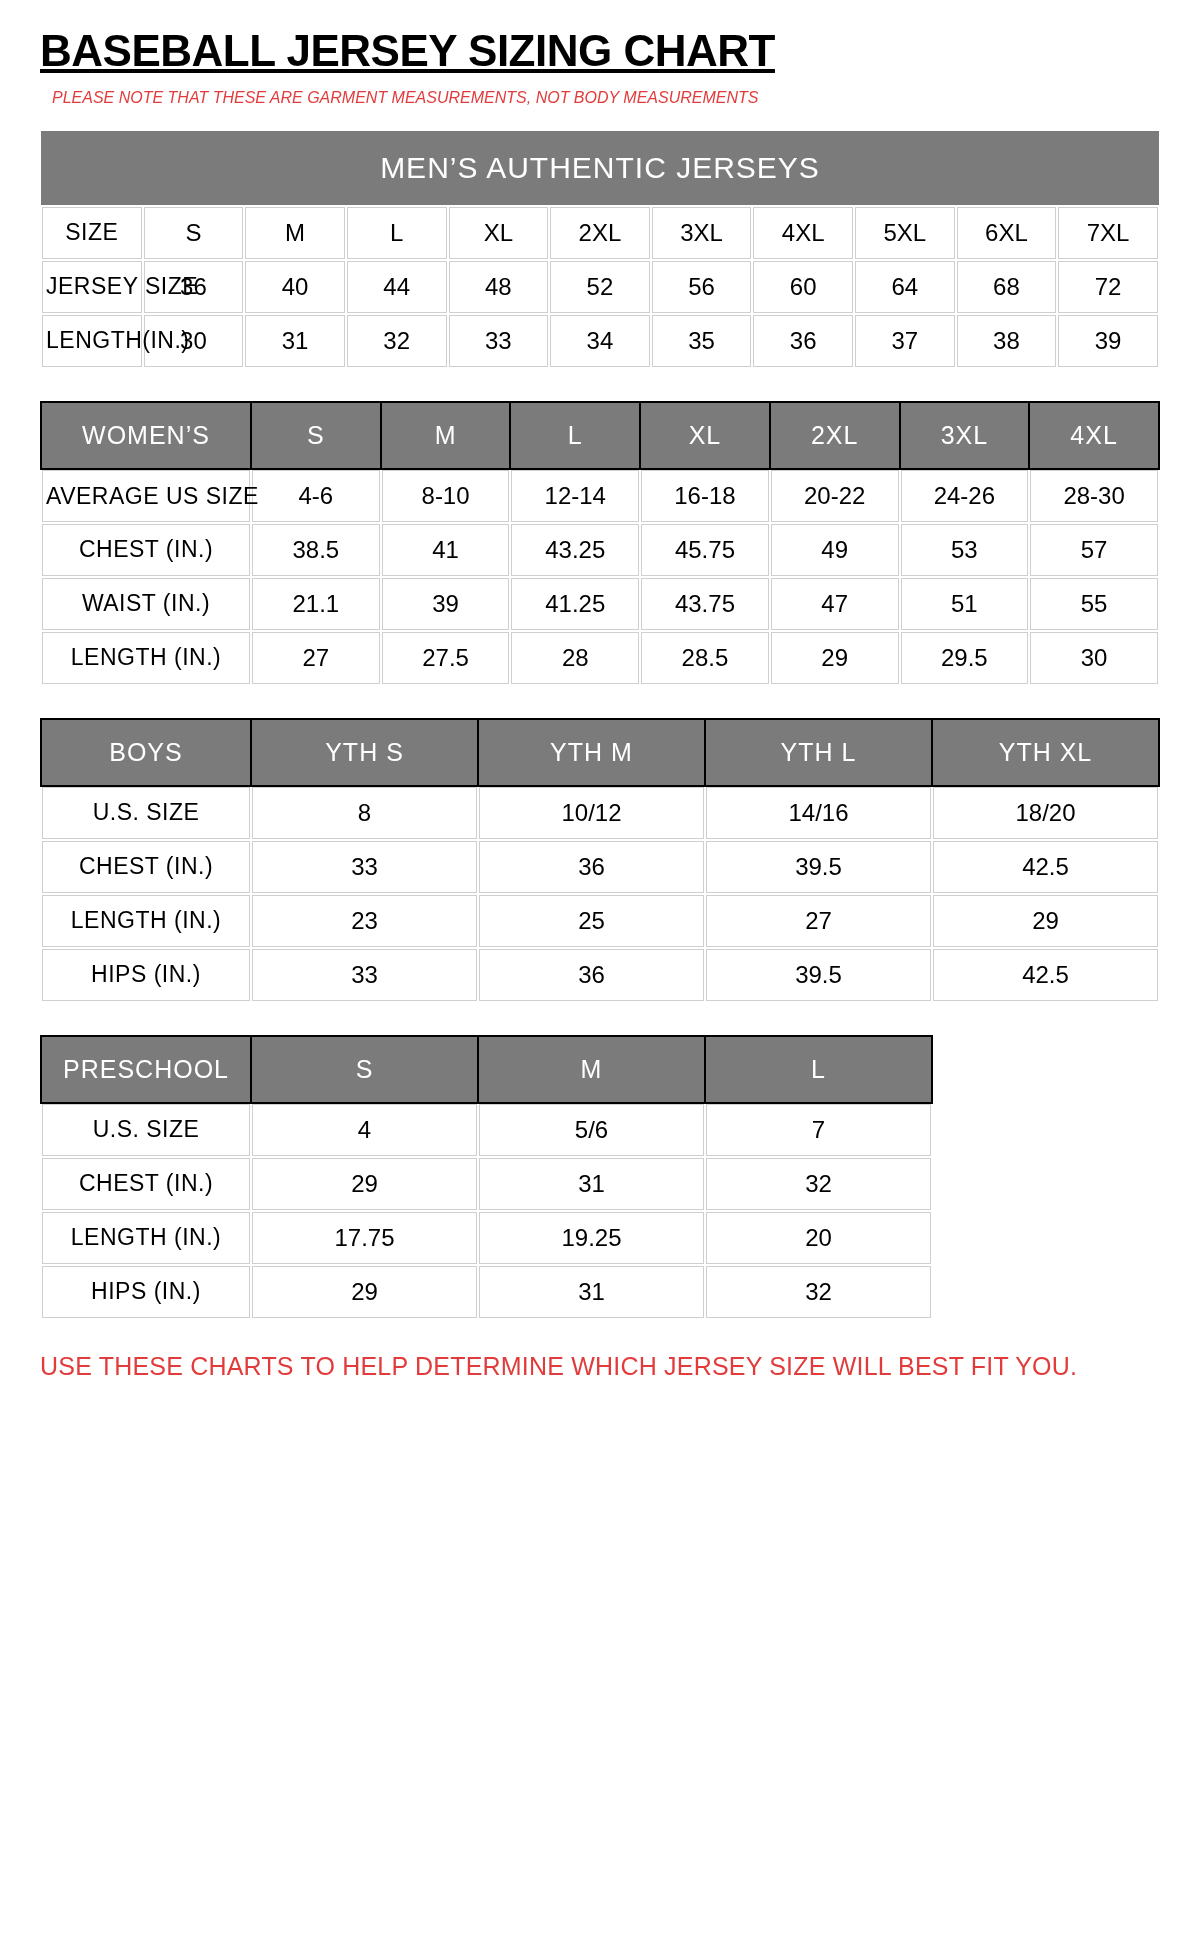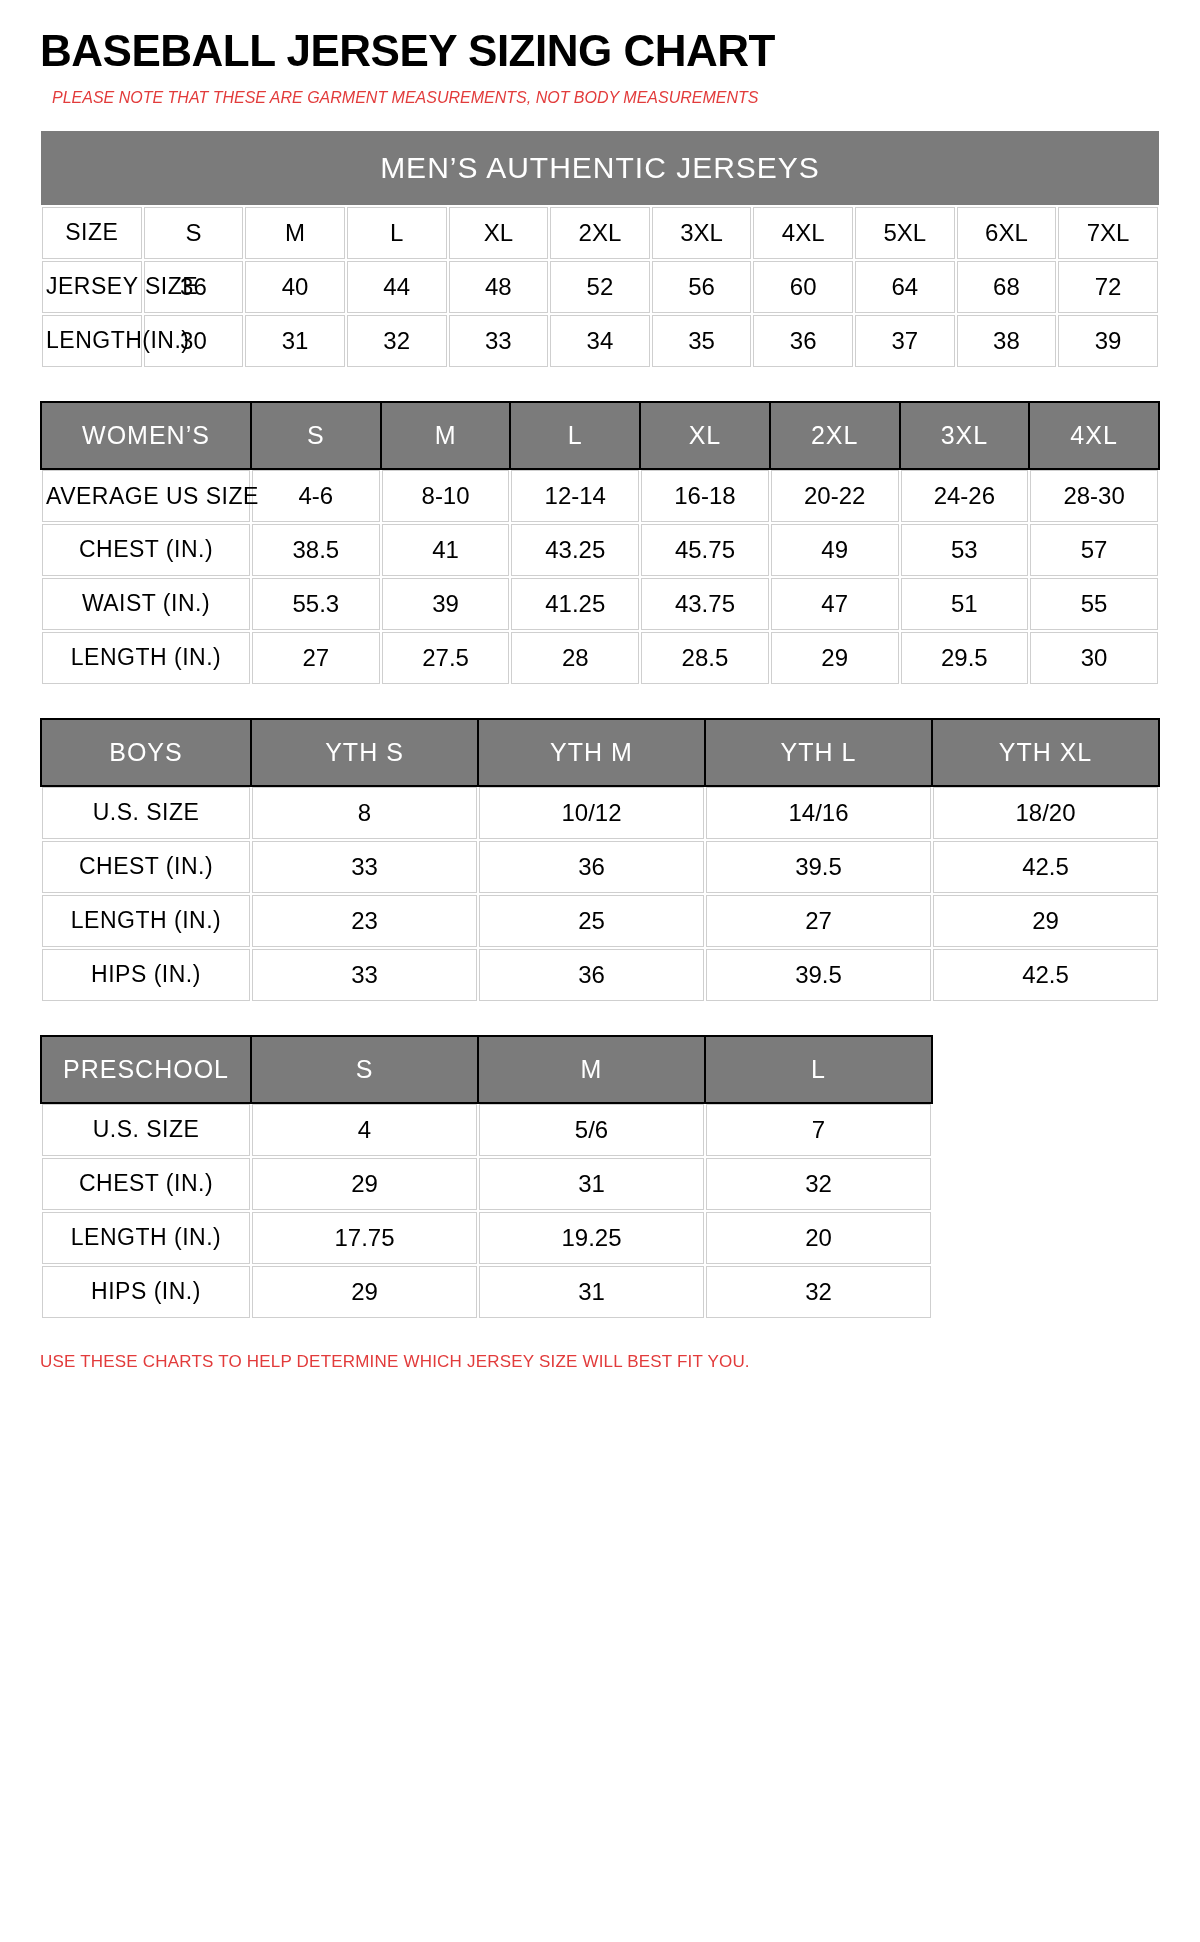--- a/index.html
+++ b/index.html
@@ -15,20 +15,21 @@
     box-sizing: border-box;
     padding: 28px 40px 18px 40px;
   }
   .page-title {
     font-size: 44px;
     font-weight: bold;
     letter-spacing: -0.5px;
     line-height: 1.05;
     margin: 0 0 14px 0;
     color: #000;
+    text-decoration: underline;
   }
   .note {
     color: #e23b3b;
     font-size: 16px;
     line-height: 1.3;
     margin: 0 0 22px 12px;
     max-width: 1090px;
     font-style: italic;
   }
   table {
@@ -80,21 +81,21 @@
   
   table.women .c-label { width: 200px; }
   
   table.boys .c-label { width: 200px; }
   
   table.pre .c-label { width: 200px; }
   table.pre .c-empty { box-shadow: none; border: none; background: #fff; }
 
   .footer-note {
     color: #e23b3b;
-    font-size: 17px;
+    font-size: 25px;
     margin-top: 8px;
     letter-spacing: 0.2px;
   }
   .two-line { line-height: 1.15; }
 </style>
 </head>
 <body>
 
 <h1 class="page-title">BASEBALL JERSEY SIZING CHART</h1>
 <p class="note">PLEASE NOTE THAT THESE ARE GARMENT MEASUREMENTS, NOT BODY MEASUREMENTS</p>
@@ -173,21 +174,21 @@
       <td class="cell">38.5</td>
       <td class="cell">41</td>
       <td class="cell">43.25</td>
       <td class="cell">45.75</td>
       <td class="cell">49</td>
       <td class="cell">53</td>
       <td class="cell">57</td>
     </tr>
     <tr>
       <td class="rowlabel c-label">WAIST (IN.)</td>
-      <td class="cell">55.3</td>
+      <td class="cell">21.1</td>
       <td class="cell">39</td>
       <td class="cell">41.25</td>
       <td class="cell">43.75</td>
       <td class="cell">47</td>
       <td class="cell">51</td>
       <td class="cell">55</td>
     </tr>
     <tr>
       <td class="rowlabel c-label">LENGTH (IN.)</td>
       <td class="cell">27</td>

